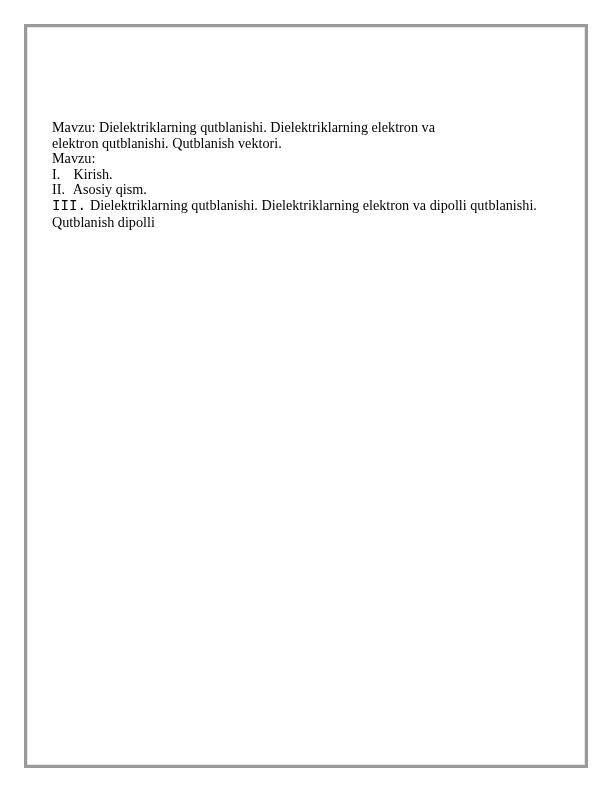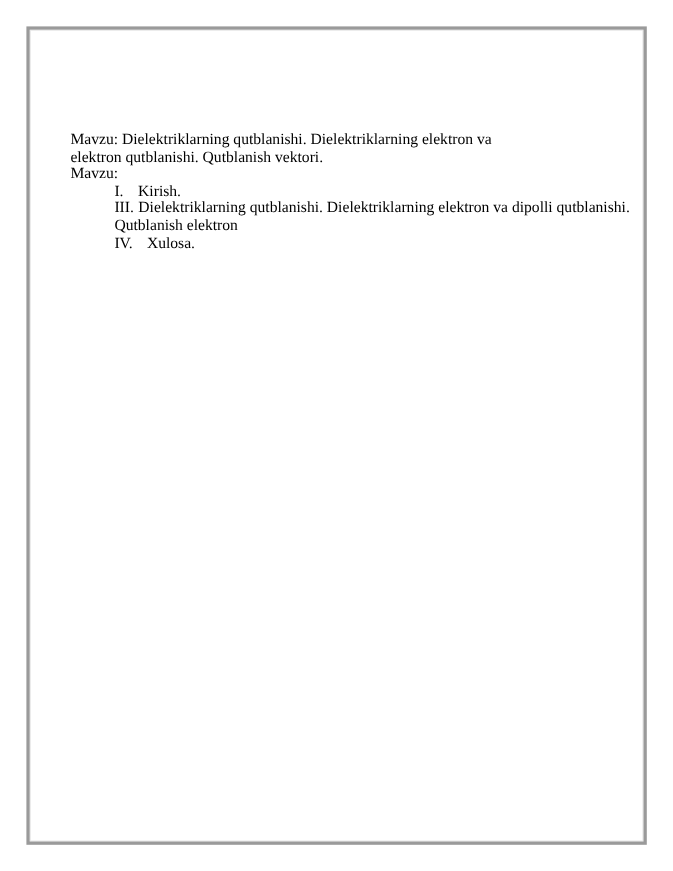--- a/index.html
+++ b/index.html
@@ -20,64 +20,64 @@
       left: 24px;
       top: 24px;
       width: 558px;
       height: 738px;
       border: 3px solid #9a9a9a;
       box-shadow: inset 0 0 0 1px #e6e6e6;
       background: #ffffff;
     }
     .content {
       position: absolute;
-      left: 64px;
+      left: 52px;
       top: 120px;
       width: 530px;
       font-size: 14.2px;
       line-height: 15.6px;
     }
     .line {
       display: block;
       white-space: nowrap;
     }
     .item {
       display: block;
       white-space: nowrap;
-      margin-left: 40px;
     }
     .num {
       display: inline-block;
       min-width: 18px;
     }
     .num.wide {
       min-width: 26px;
     }
     .num.plain {
       min-width: 0;
       margin-right: 4px;
+      font-family: Liberation Mono, monospace;
     }
   </style>
 </head>
 <body>
 
 <div class="page-frame"></div>
 
 <div class="content">
   <span class="line">Mavzu: Dielektriklarning qutblanishi. Dielektriklarning elektron va</span>
   <span class="line">elektron qutblanishi. Qutblanish vektori.</span>
   <span class="line">Mavzu:</span>
 
   <div>
     <span class="item">
       <span class="num">I.</span>
       <span>Kirish.</span>
     </span>
     <span class="item">
+      <span class="num">II.</span>
+      <span>Asosiy qism.</span>
+    </span>
+    <span class="item">
       <span class="num plain">III.</span><span>Dielektriklarning qutblanishi. Dielektriklarning elektron va dipolli qutblanishi.</span>
     </span>
-    <span class="item">Qutblanish elektron</span>
-    <span class="item">
-      <span class="num wide">IV.</span>
-      <span>Xulosa.</span>
-    </span>
+    <span class="item">Qutblanish dipolli</span>
   </div>
 </div>
 
 </body></html>

